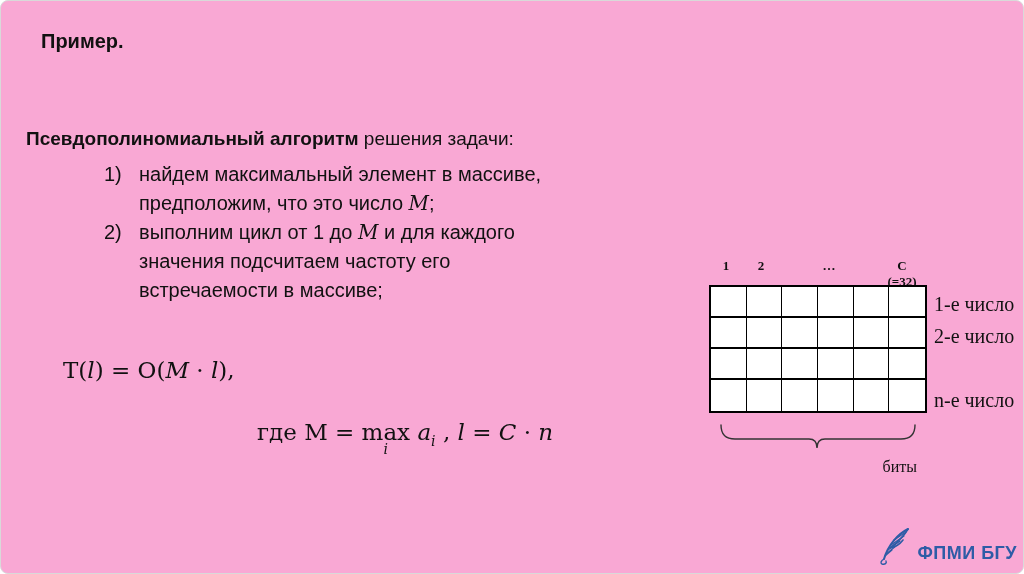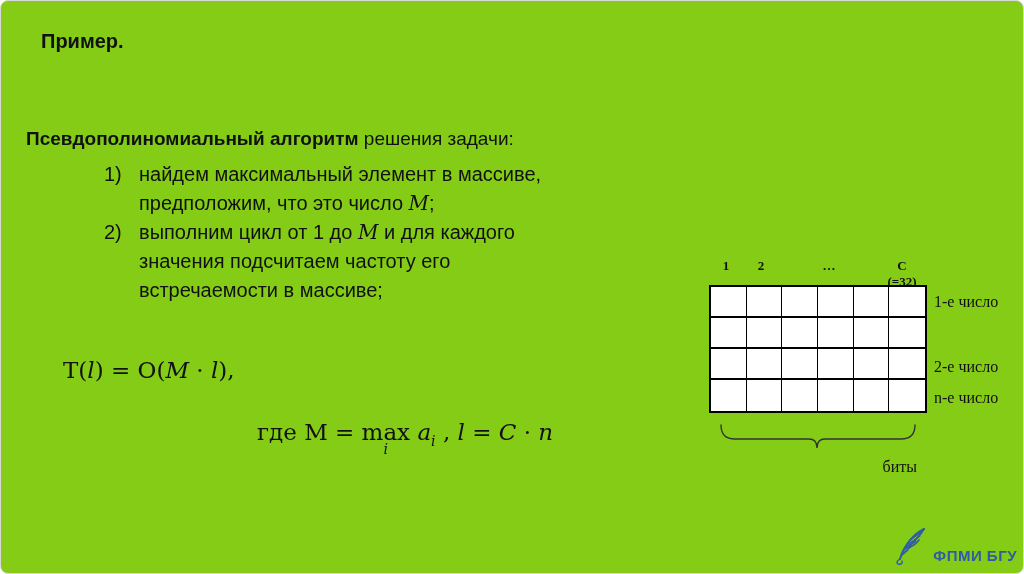--- a/index.html
+++ b/index.html
@@ -1,19 +1,19 @@
 <!DOCTYPE html>
 <html><head>
 <meta charset="utf-8">
 <style>
   * { margin:0; padding:0; box-sizing:border-box; }
   html,body { width:1024px; height:574px; background:#fff; }
   body { font-family:"Liberation Sans", sans-serif; color:#111; }
   .slide {
-    position:relative; width:1024px; height:574px; background:#84cc16;
+    position:relative; width:1024px; height:574px; background:#f9a8d4;
     border:1px solid #d9d9d9; border-radius:8px; overflow:hidden;
   }
 
   
   .title {
     position:absolute; left:40px; top:29px;
     font-size:20px; font-weight:bold;
   }
   .problem {
     position:absolute; left:78px; top:57px;
@@ -63,35 +63,35 @@
   .bit-grid {
     position:absolute; left:0; top:28px; width:218px; height:128px;
     display:grid; grid-template-columns:repeat(6,1fr); grid-template-rows:repeat(4,1fr);
     border:2px solid #000; background:#fff;
   }
   .bit-grid .cell { border-right:1px solid #000; border-bottom:2px solid #000; }
   .bit-grid .cell:nth-child(6n) { border-right:none; }
   .bit-grid .cell:nth-child(n+19) { border-bottom:none; }
   .row-label {
     position:absolute; left:225px; white-space:nowrap;
-    font-family:"Liberation Serif", serif; font-size:16px;
+    font-family:"Liberation Serif", serif; font-size:20px;
   }
-  .rl1 { top:36px; } .rl2 { top:68px;margin-top:33px; } .rl3 { top:132px; }
+  .rl1 { top:36px; } .rl2 { top:68px; } .rl3 { top:132px; }
   .brace { position:absolute; left:10px; top:167px; }
   .brace-label {
     position:absolute; left:10px; top:201px; width:198px; text-align:right;
     font-family:"Liberation Serif", serif; font-size:16px;
   }
 
   
   .logo {
     position:absolute; right:6px; bottom:7px;
     display:flex; align-items:flex-end; gap:3px;
   }
-  .logo-text { font-size:15px; font-weight:bold; color:#2e5ca6; padding-bottom:2px; letter-spacing:0.5px; }
+  .logo-text { font-size:18px; font-weight:bold; color:#2e5ca6; padding-bottom:2px; letter-spacing:0.5px; }
 </style>
 </head>
 <body>
 
 <div class="slide">
 
   <div class="title">Пример.</div>
 
 
   <div class="algo-heading">

